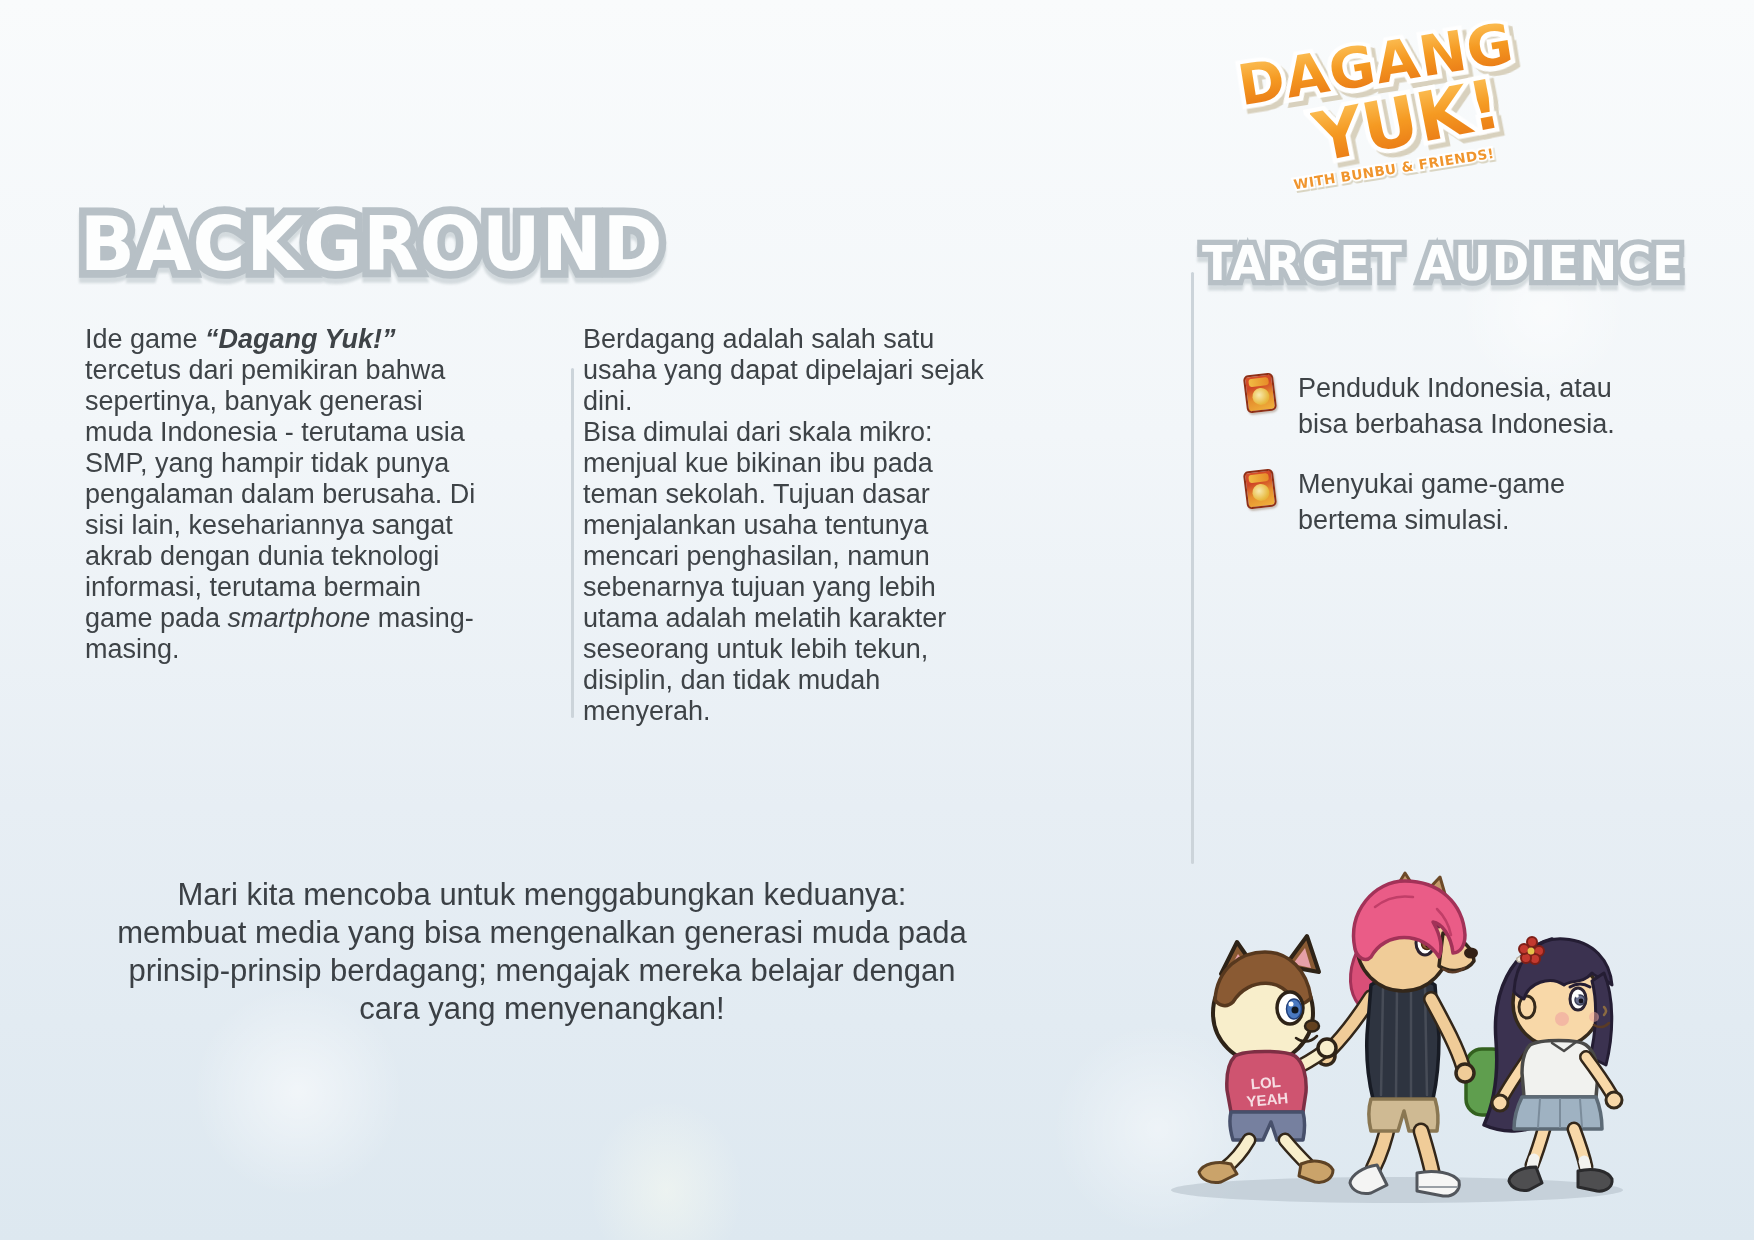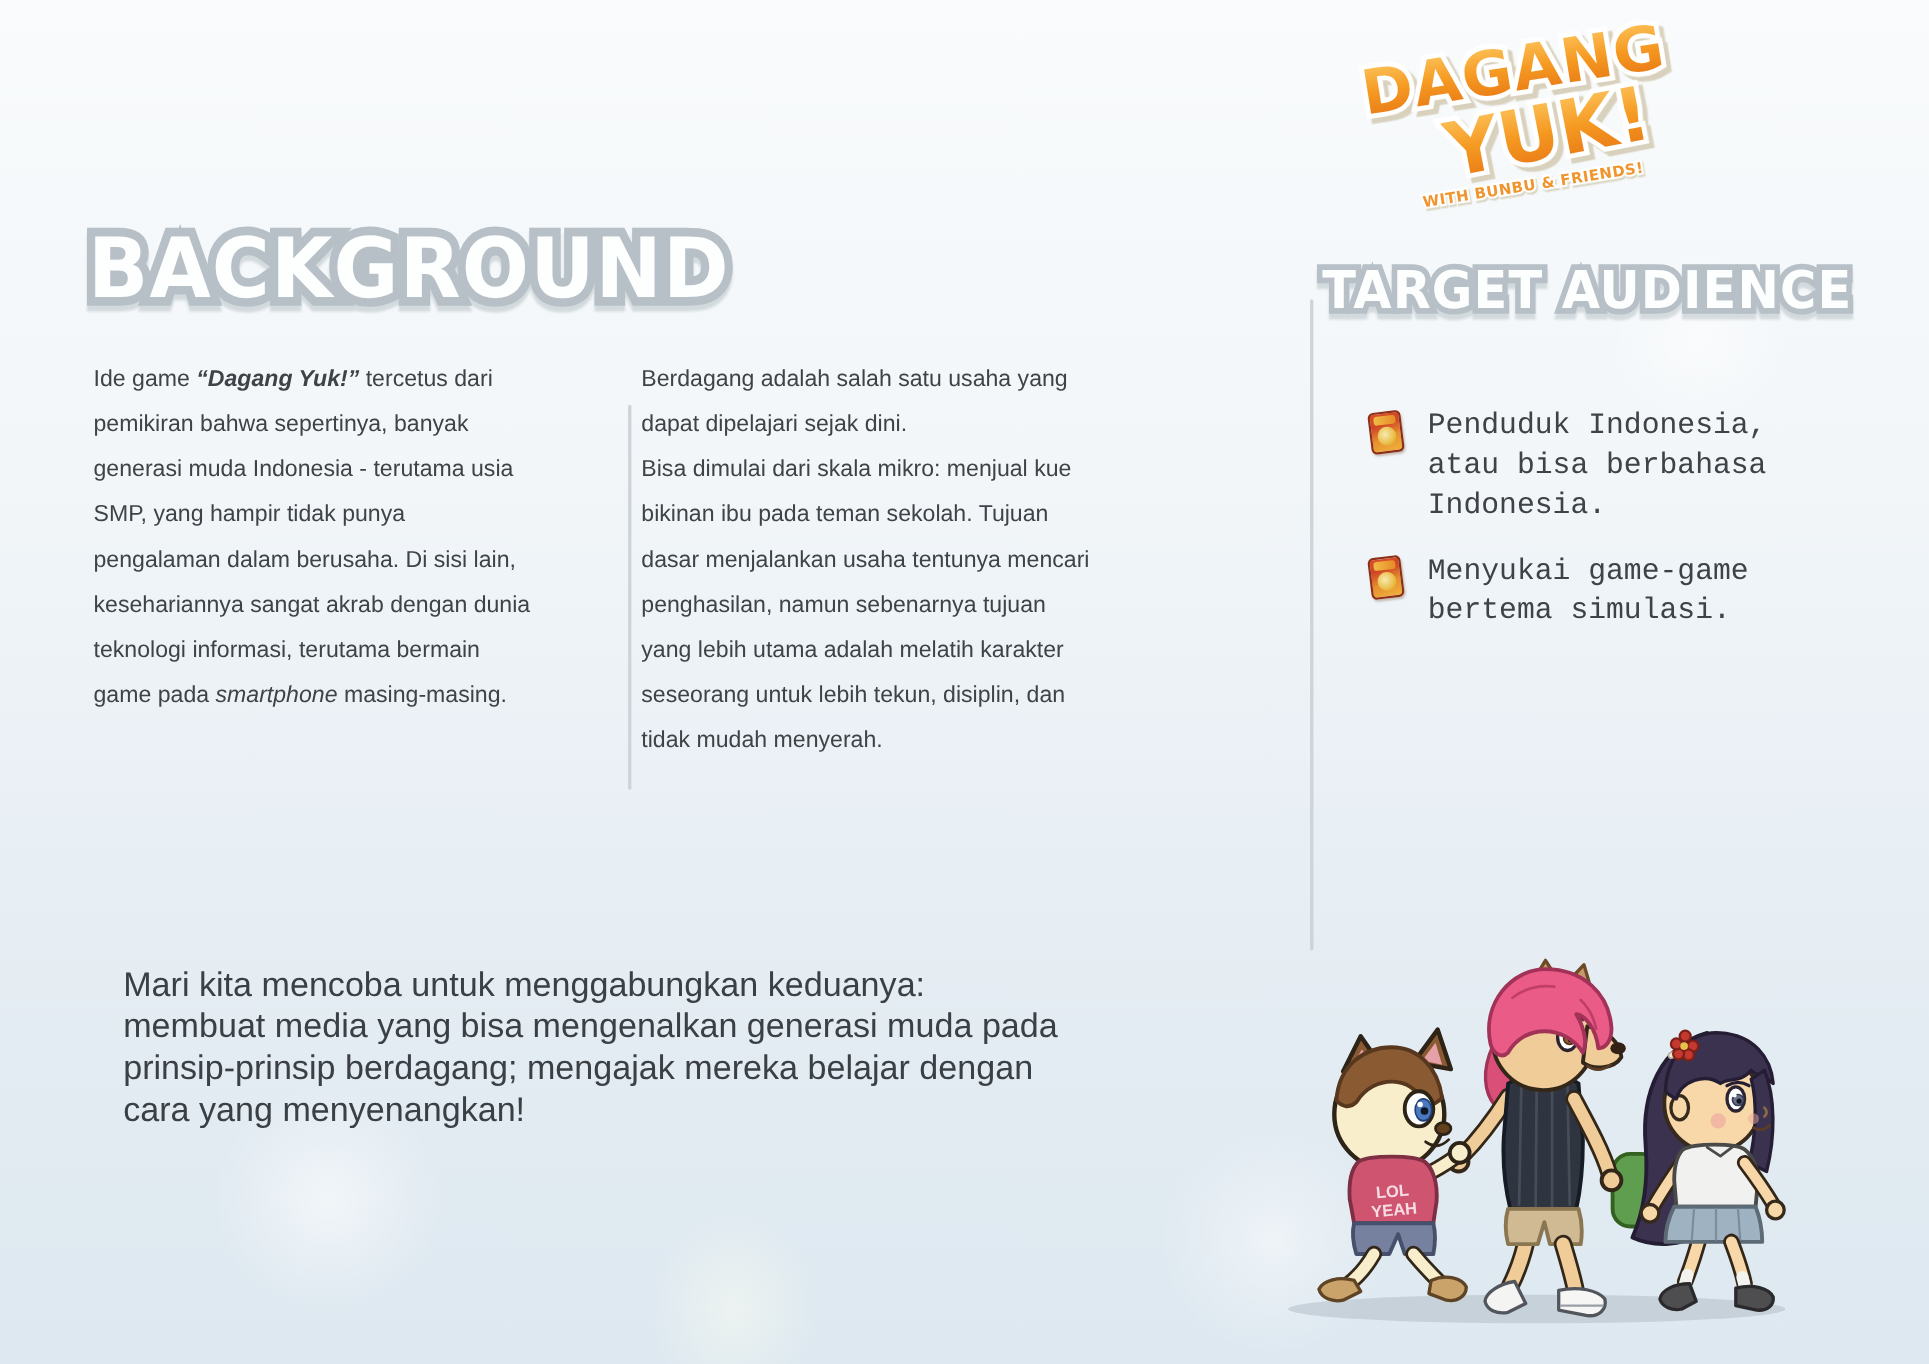--- a/index.html
+++ b/index.html
@@ -42,48 +42,48 @@
   .logo-front{ position:relative;
                background:linear-gradient(180deg,#fdc65f 5%,#f59a22 48%,#e87614 92%);
                -webkit-background-clip:text; background-clip:text; color:transparent; }
   .logo-tagline{ font-size:13.5px; margin-left:52px; margin-top:0px; transform:rotate(-7deg);
                  letter-spacing:0.5px; }
   .logo-tagline .logo-back{ -webkit-text-stroke:4px #ffffff;
                  filter:drop-shadow(1px 2px 0 rgba(199,188,156,0.6)); }
   .logo-tagline .logo-front{ background:none; color:#f0952d; }
 
   
-  .copy{ position:absolute; color:#3e4347; font-size:21px; line-height:41px; }
+  .copy{ position:absolute; color:#3e4347; font-size:27px; line-height:31px; }
   #col1{ left:85px;  top:324px; width:400px; }
   #col2{ left:583px; top:324px; width:410px; }
   .copy p{ margin:0; }
 
   .divider{ position:absolute; width:3px; background:#ccd4da; border-radius:2px; }
   #divider-left{ left:571px; top:368px; height:350px; }
   #divider-right{ left:1191px; top:272px; height:592px; }
 
   
-  #audience-list{ position:absolute; left:1245px; top:370px; width:400px;font-family:Liberation Mono, monospace; }
+  #audience-list{ position:absolute; left:1245px; top:370px; width:400px; }
   .bullet-row{ display:flex; gap:23px; margin-bottom:24px; align-items:flex-start; }
   .bullet-text{ color:#3e4347; font-size:27px; line-height:36px; }
   .bullet-line{ display:block; }
 
   .packet{ flex:none; width:30px; height:38px; margin-top:4px; border-radius:5px;
     transform:rotate(-7deg);
     background:linear-gradient(165deg,#d8512b 0%,#cf4526 30%,#e6902e 62%,#f0b23c 100%);
     border:2px solid #8e2f16; position:relative;
     box-shadow:1px 2px 2px rgba(120,90,60,0.35); }
   .packet::before{ content:""; position:absolute; left:3px; top:2px; right:3px; height:8px;
     border-radius:3px; background:linear-gradient(90deg,#f4c948,#e99227); opacity:.9; }
   .packet::after{ content:""; position:absolute; left:5px; top:12px; width:17px; height:17px;
     border-radius:50%;
     background:radial-gradient(circle at 40% 40%, #f8eab0, #e8b93f 65%, rgba(230,160,50,0) 100%); }
 
   
-  #closing{ position:absolute; left:112px; top:876px; width:860px; 
+  #closing{ position:absolute; left:112px; top:876px; width:860px; text-align:center;
             color:#3b4045; font-size:31px; line-height:38px; }
 
   
   .characters{ position:absolute; left:1165px; top:828px; width:460px; height:385px; }
   .limb-o{ fill:none; stroke:#33271a; stroke-linecap:round; }
   .limb-skin{ fill:none; stroke-linecap:round; }
 </style>
 </head>
 <body>
 

